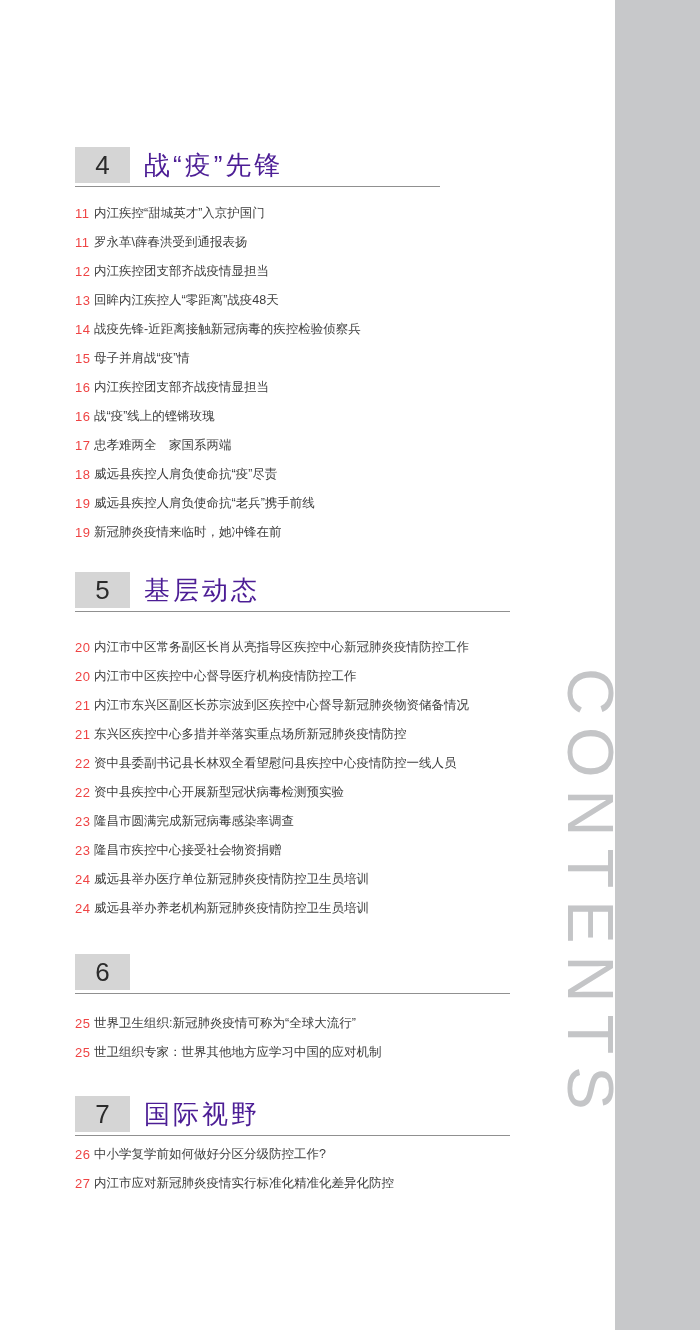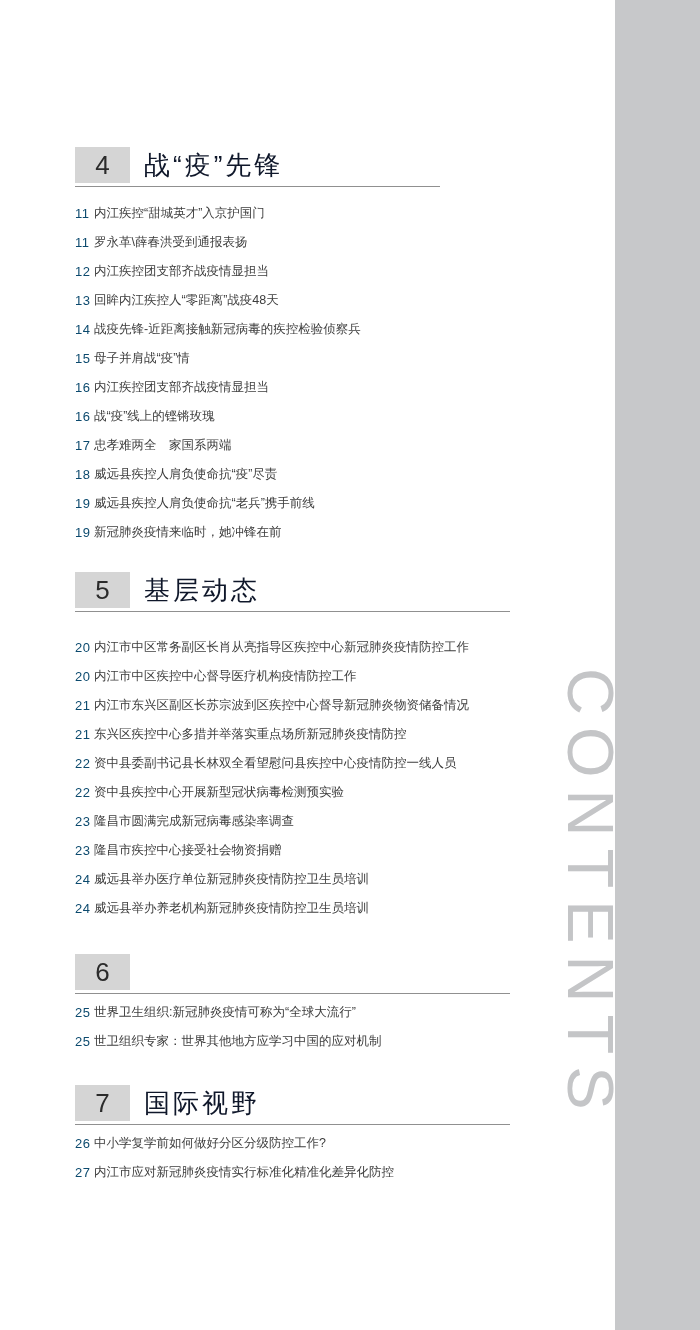--- a/index.html
+++ b/index.html
@@ -18,32 +18,32 @@
     color:#c4c5c7;white-space:nowrap;font-weight:400;
   }
   
   .content{position:absolute;left:75px;top:147px;width:475px;}
   .section-header{display:flex;align-items:center;height:36px;}
   .num-box{
     width:55px;height:36px;background:#d5d5d5;color:#2b2b2b;
     font-size:26px;display:flex;align-items:center;justify-content:center;
   }
   .section-title{
-    margin-left:14px;font-size:26px;color:#0f172a;letter-spacing:3px;font-weight:500;
+    margin-left:14px;font-size:26px;color:#4c1d95;letter-spacing:3px;font-weight:500;
     white-space:nowrap;
   }
   .rule{height:1px;background:#909090;margin-top:3px;}
   .rule.short{width:365px;}
   .rule.long{width:435px;}
   .entries{list-style:none;margin:12px 0 0 0;padding:0;}
   .sec5 .entries{margin-top:21px;}
-  .sec6 .entries{margin-top:4px;}
+  .sec6 .entries{margin-top:15px;}
   .sec7 .entries{margin-top:4px;}
   .entry{height:29px;display:flex;align-items:center;font-size:12.5px;color:#3d3d3d;white-space:nowrap;}
-  .entry .page{font-size:13px;color:#0c4a6e;min-width:19px;letter-spacing:0.5px;flex:0 0 auto;}
+  .entry .page{font-size:13px;color:#ef4444;min-width:19px;letter-spacing:0.5px;flex:0 0 auto;}
   .sec5{margin-top:25px;}
   .sec6{margin-top:31px;}
   .sec7{margin-top:29px;}
 </style>
 </head>
 <body>
 
 <div class="band"></div>
 <div class="contents-vertical">CONTENTS</div>
 

